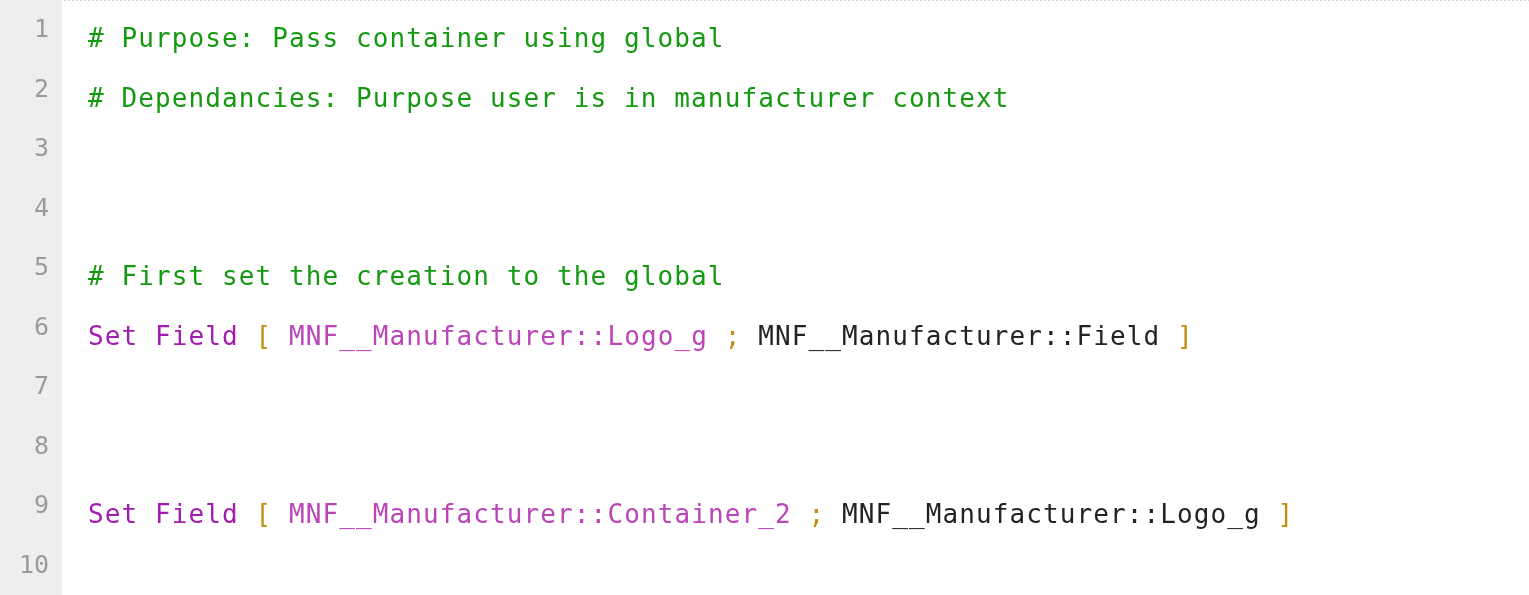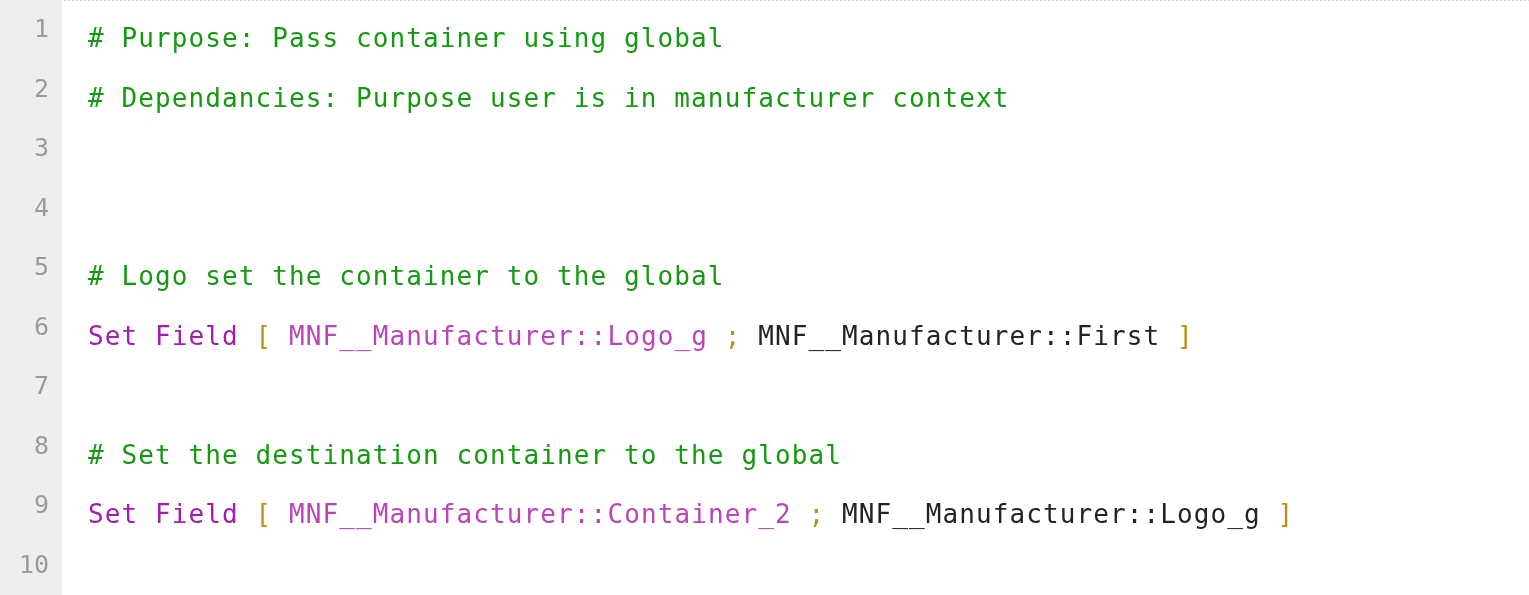--- a/index.html
+++ b/index.html
@@ -78,20 +78,19 @@
       <div class="gutter-num" style="top: 311.5px;">6</div>
       <div class="gutter-num" style="top: 371px;">7</div>
       <div class="gutter-num" style="top: 430.5px;">8</div>
       <div class="gutter-num" style="top: 490px;">9</div>
       <div class="gutter-num" style="top: 549.5px; text-align: right;">10</div>
     </div>
   <div id="code">
       <div class="code-line" style="top: 14px;"><span class="tok-comment"># Purpose: Pass container using global</span></div>
       <div class="code-line" style="top: 73.5px;"><span class="tok-comment"># Dependancies: Purpose user is in manufacturer context</span></div>
       <div class="code-line" style="top: 192.5px;">&nbsp;</div>
-      <div class="code-line" style="top: 252px;"><span class="tok-comment"># Logo set the container to the global</span></div>
-      <div class="code-line" style="top: 311.5px;"><span class="tok-keyword">Set Field </span><span class="tok-punct">[ </span><span class="tok-field">MNF__Manufacturer::Logo_g </span><span class="tok-punct">; </span><span class="tok-plain">MNF__Manufacturer::First </span><span class="tok-punct">]</span></div>
+      <div class="code-line" style="top: 252px;"><span class="tok-comment"># First set the creation to the global</span></div>
+      <div class="code-line" style="top: 311.5px;"><span class="tok-keyword">Set Field </span><span class="tok-punct">[ </span><span class="tok-field">MNF__Manufacturer::Logo_g </span><span class="tok-punct">; </span><span class="tok-plain">MNF__Manufacturer::Field </span><span class="tok-punct">]</span></div>
       <div class="code-line" style="top: 371px;">&nbsp;</div>
-      <div class="code-line" style="top: 430.5px;"><span class="tok-comment"># Set the destination container to the global</span></div>
       <div class="code-line" style="top: 490px;"><span class="tok-keyword">Set Field </span><span class="tok-punct">[ </span><span class="tok-field">MNF__Manufacturer::Container_2 </span><span class="tok-punct">; </span><span class="tok-plain">MNF__Manufacturer::Logo_g </span><span class="tok-punct">]</span></div>
       <div class="code-line" style="top: 549.5px;">&nbsp;</div>
     </div>
 </div>
 
 </body></html>

